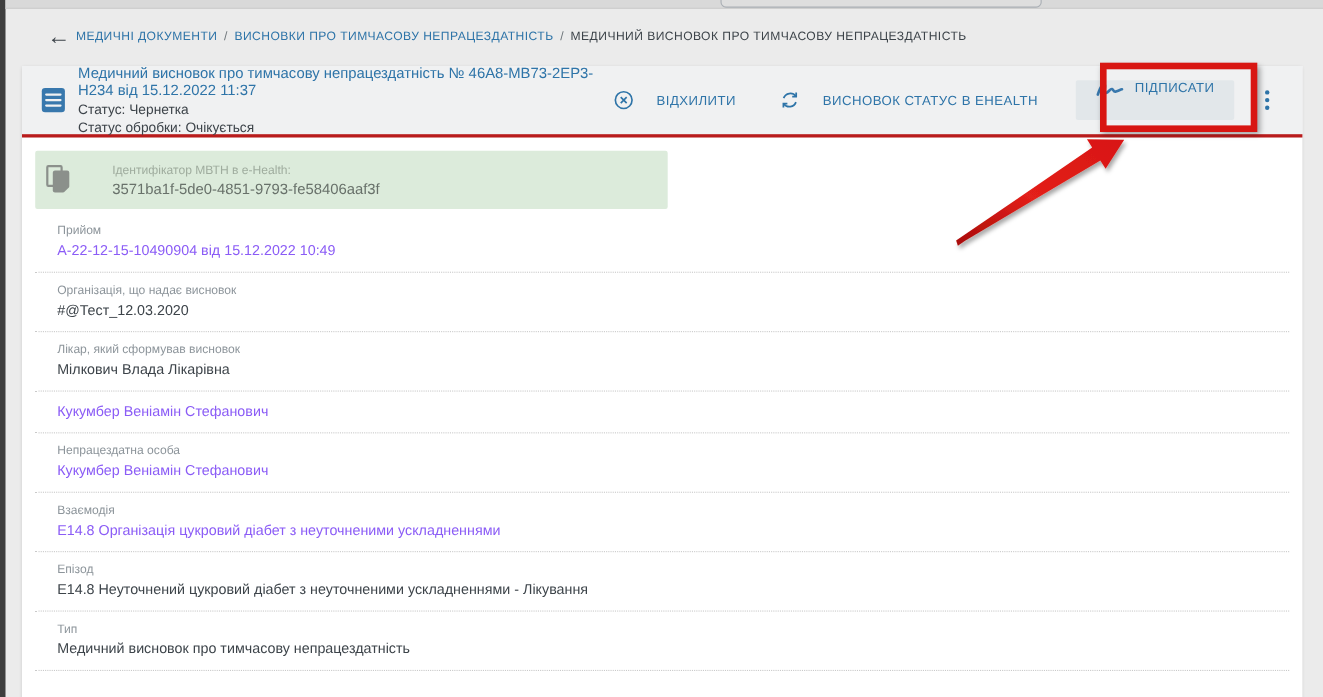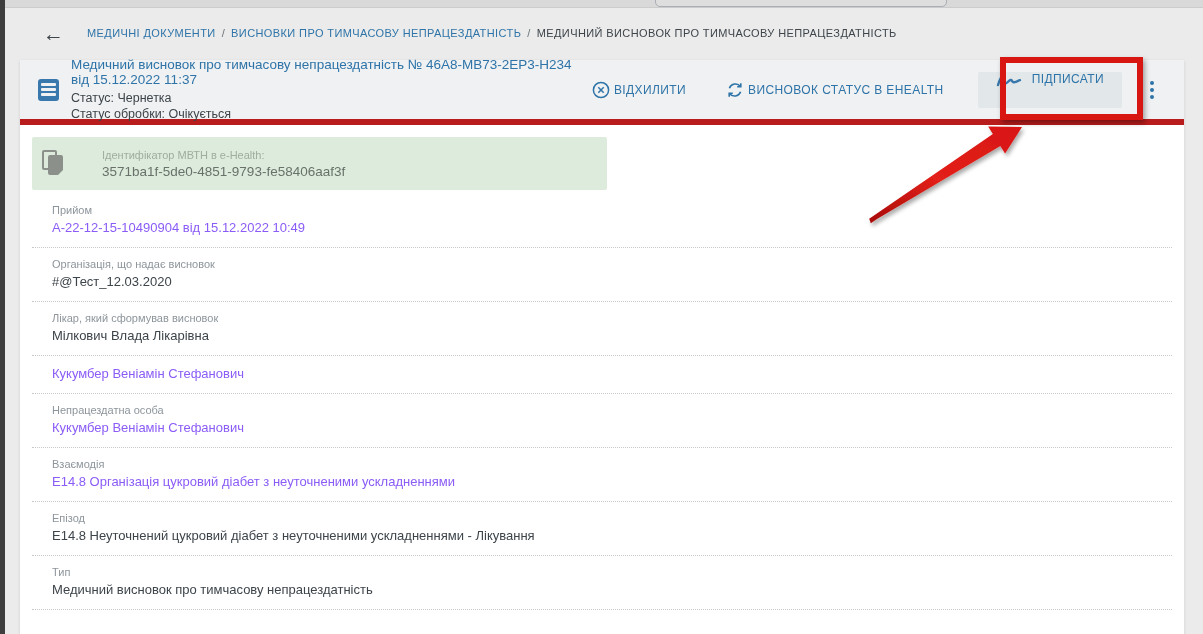--- a/index.html
+++ b/index.html
@@ -12,35 +12,35 @@
   }
   
   .left-edge { position:absolute; left:0; top:0; width:5px; height:634px; background:#3e3e3e; }
   
   .top-strip { position:absolute; left:5px; top:0; right:0; height:8px; background:#d9d9d9; border-bottom:1px solid #cccccc; }
   .partial-box { position:absolute; left:650px; top:-8px; width:292px; height:15px; background:#dedede; border:1px solid #a9aeb4; border-radius:0 0 5px 5px; }
 
   
   .breadcrumb-bar { position:absolute; left:5px; top:9px; right:0; height:48px; display:flex; align-items:center; }
   .back-arrow { margin-left:38px; font-size:21px; color:#3d444a; line-height:1; cursor:pointer; }
-  .crumbs { margin-left:23px; font-size:11px; letter-spacing:.4px; text-transform:uppercase; display:flex; gap:6px; align-items:center; white-space:nowrap; }
+  .crumbs { margin-left:5px; font-size:11px; letter-spacing:.4px; text-transform:uppercase; display:flex; gap:6px; align-items:center; white-space:nowrap; }
   .crumb-link { color:#2e74a8; cursor:pointer; }
   .crumb-sep { color:#6d7479; }
   .crumb-current { color:#3d444a; }
 
   
   .card { position:absolute; left:20px; top:60px; width:1164px; height:700px; background:#ffffff; box-shadow:0 1px 3px rgba(0,0,0,.12); }
-  .card-header { height:65px; background:#f0f1f2; border-bottom:6px solid #b91c1c; display:flex; align-items:center; padding:0 24px 0 18px; }
+  .card-header { height:65px; background:#f0f1f2; border-bottom:3px solid #b91c1c; display:flex; align-items:center; padding:0 24px 0 18px; }
   .doc-icon { width:21px; height:22px; background:#3878ad; border-radius:3px; display:flex; flex-direction:column; justify-content:center; gap:2.5px; padding:0 3px; flex:0 0 auto; }
   .doc-icon span { display:block; height:2.5px; background:#f0f1f2; border-radius:1px; }
   .head-texts { margin-left:12px; min-width:0; }
   .doc-title { font-size:13.5px; color:#2e74a8; margin-bottom:3px; }
   .doc-status { font-size:12.5px; color:#3d444a; line-height:1.28; }
   .head-actions { margin-left:auto; display:flex; align-items:center; }
-  .text-btn { display:flex; align-items:center; gap:4px; color:#2e74a8; font-size:12px; letter-spacing:.4px; cursor:pointer; white-space:nowrap; }
+  .text-btn { display:flex; align-items:center; gap:21px; color:#2e74a8; font-size:12px; letter-spacing:.4px; cursor:pointer; white-space:nowrap; }
   .text-btn svg { display:block; }
   .btn-reject { margin-right:40px; }
   .btn-refresh { margin-right:34px; }
   .sign-btn { background:#e2e7ea; border-radius:2px; height:36px; padding:0 18px; display:flex; align-items:flex-start; gap:10px; color:#2e74a8; font-size:12px; letter-spacing:.4px; cursor:pointer; white-space:nowrap; }
   .kebab { margin-left:22px; display:flex; flex-direction:column; gap:3px; padding:6px; cursor:pointer; }
   .kebab i { width:4px; height:4px; border-radius:50%; background:#2e74a8; }
 
   
   .card-body { padding:12px 12px 0 12px; }
   .id-banner { width:575px; height:53px; background:#dcebdb; border-radius:2px; display:flex; align-items:center; padding-left:10px; }

